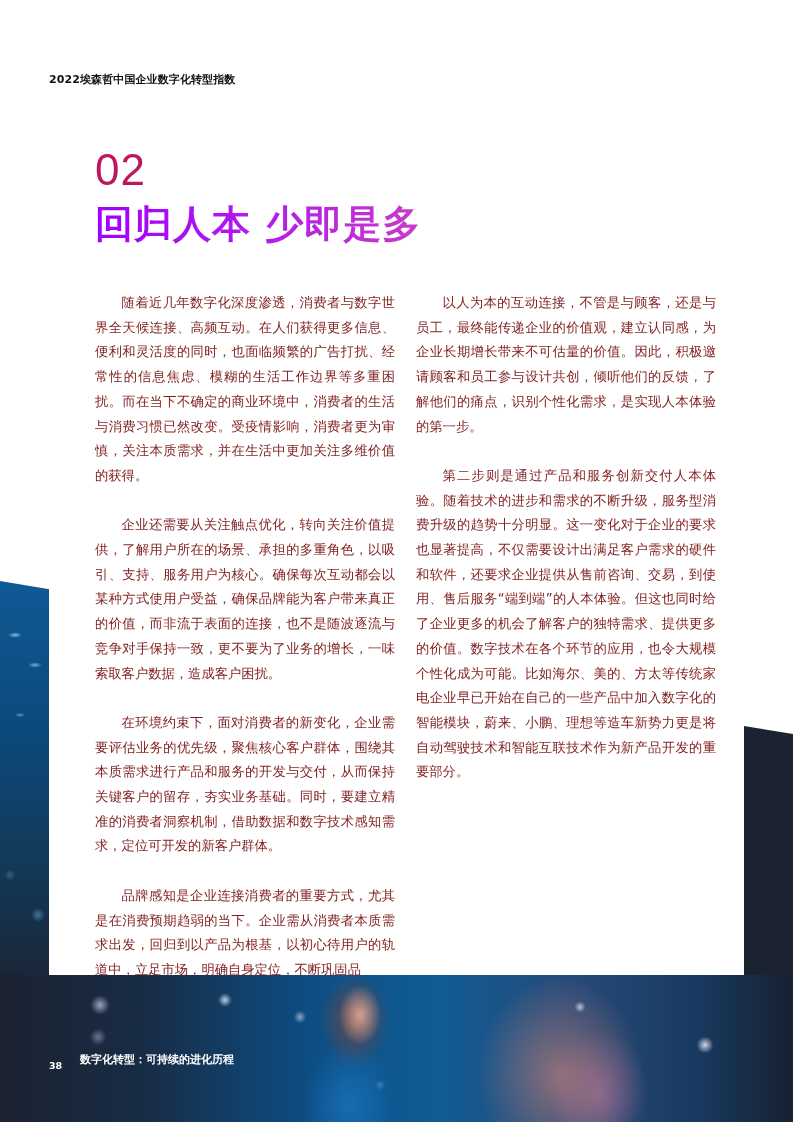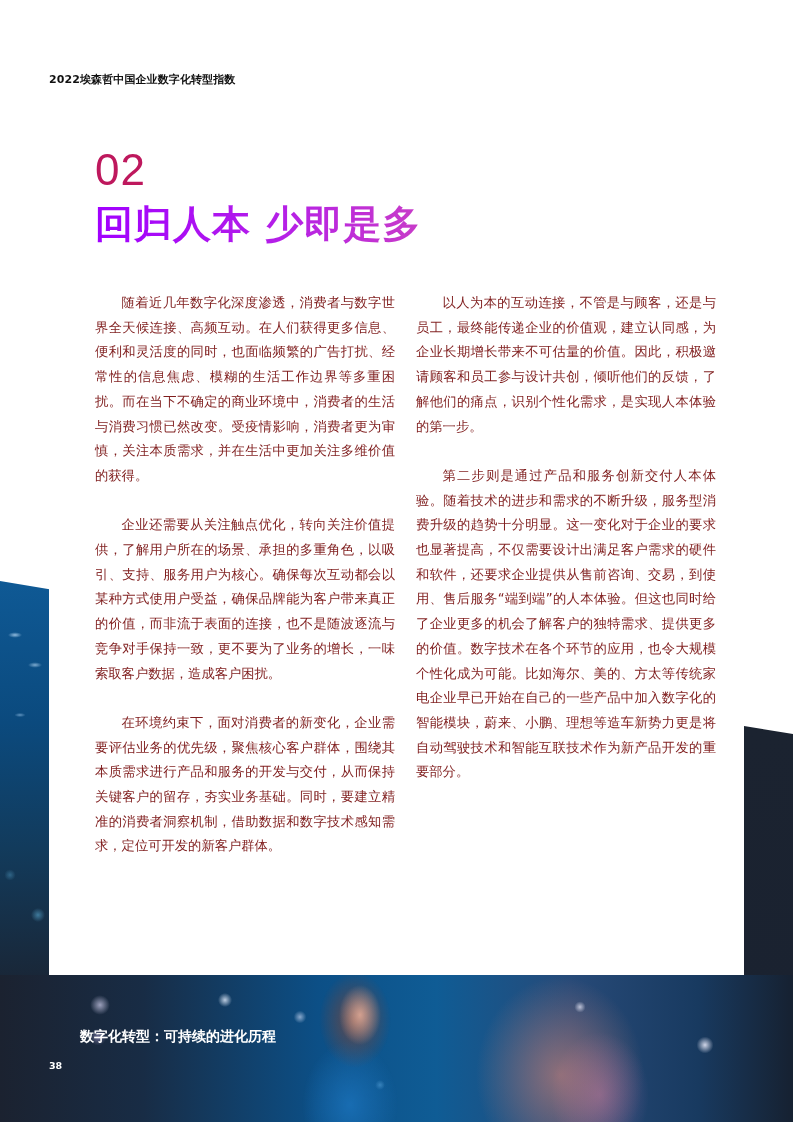--- a/index.html
+++ b/index.html
@@ -76,22 +76,22 @@
     }
     .col-left { left: 95px; top: 291px; }
     .col-right { left: 416px; top: 291px; }
     .col p { margin: 0 0 24.7px 0; text-indent: 2em; }
     .col p.cont { text-indent: 0; }
     .footer-page {
       position: absolute; left: 49px; top: 1060px;
       font-size: 9.5px; font-weight: bold; color: #fff;
     }
     .footer-title {
-      position: absolute; left: 80px; top: 1028px;
-      font-size: 14px; font-weight: bold; color: #fff;
+      position: absolute; left: 80px; top: 1052px;
+      font-size: 11px; font-weight: bold; color: #fff;
     }
   </style>
 </head>
 <body>
 
 <div class="bg-left"></div>
 <div class="bg-right"></div>
 <div class="bg-bottom"></div>
 <div class="person"></div>
 
@@ -99,20 +99,21 @@
 
 <div class="running-header">2022埃森哲中国企业数字化转型指数</div>
 
 <div class="chapter-num">02</div>
 <div class="chapter-title">回归人本  少即是多</div>
 
 <div class="col col-left">
   <p>随着近几年数字化深度渗透，消费者与数字世界全天候连接、高频互动。在人们获得更多信息、便利和灵活度的同时，也面临频繁的广告打扰、经常性的信息焦虑、模糊的生活工作边界等多重困扰。而在当下不确定的商业环境中，消费者的生活与消费习惯已然改变。受疫情影响，消费者更为审慎，关注本质需求，并在生活中更加关注多维价值的获得。</p>
   <p>企业还需要从关注触点优化，转向关注价值提供，了解用户所在的场景、承担的多重角色，以吸引、支持、服务用户为核心。确保每次互动都会以某种方式使用户受益，确保品牌能为客户带来真正的价值，而非流于表面的连接，也不是随波逐流与竞争对手保持一致，更不要为了业务的增长，一味索取客户数据，造成客户困扰。</p>
   <p>在环境约束下，面对消费者的新变化，企业需要评估业务的优先级，聚焦核心客户群体，围绕其本质需求进行产品和服务的开发与交付，从而保持关键客户的留存，夯实业务基础。同时，要建立精准的消费者洞察机制，借助数据和数字技术感知需求，定位可开发的新客户群体。</p>
+  <p>品牌感知是企业连接消费者的重要方式，尤其是在消费预期趋弱的当下。企业需从消费者本质需求出发，回归到以产品为根基，以初心待用户的轨道中，立足市场，明确自身定位，不断巩固品</p>
 </div>
 
 <div class="col col-right">
   <p>以人为本的互动连接，不管是与顾客，还是与员工，最终能传递企业的价值观，建立认同感，为企业长期增长带来不可估量的价值。因此，积极邀请顾客和员工参与设计共创，倾听他们的反馈，了解他们的痛点，识别个性化需求，是实现人本体验的第一步。</p>
   <p>第二步则是通过产品和服务创新交付人本体验。随着技术的进步和需求的不断升级，服务型消费升级的趋势十分明显。这一变化对于企业的要求也显著提高，不仅需要设计出满足客户需求的硬件和软件，还要求企业提供从售前咨询、交易，到使用、售后服务“端到端”的人本体验。但这也同时给了企业更多的机会了解客户的独特需求、提供更多的价值。数字技术在各个环节的应用，也令大规模个性化成为可能。比如海尔、美的、方太等传统家电企业早已开始在自己的一些产品中加入数字化的智能模块，蔚来、小鹏、理想等造车新势力更是将自动驾驶技术和智能互联技术作为新产品开发的重要部分。</p>
 </div>
 
 <div class="footer-page">38</div>
 <div class="footer-title">数字化转型：可持续的进化历程</div>
 

